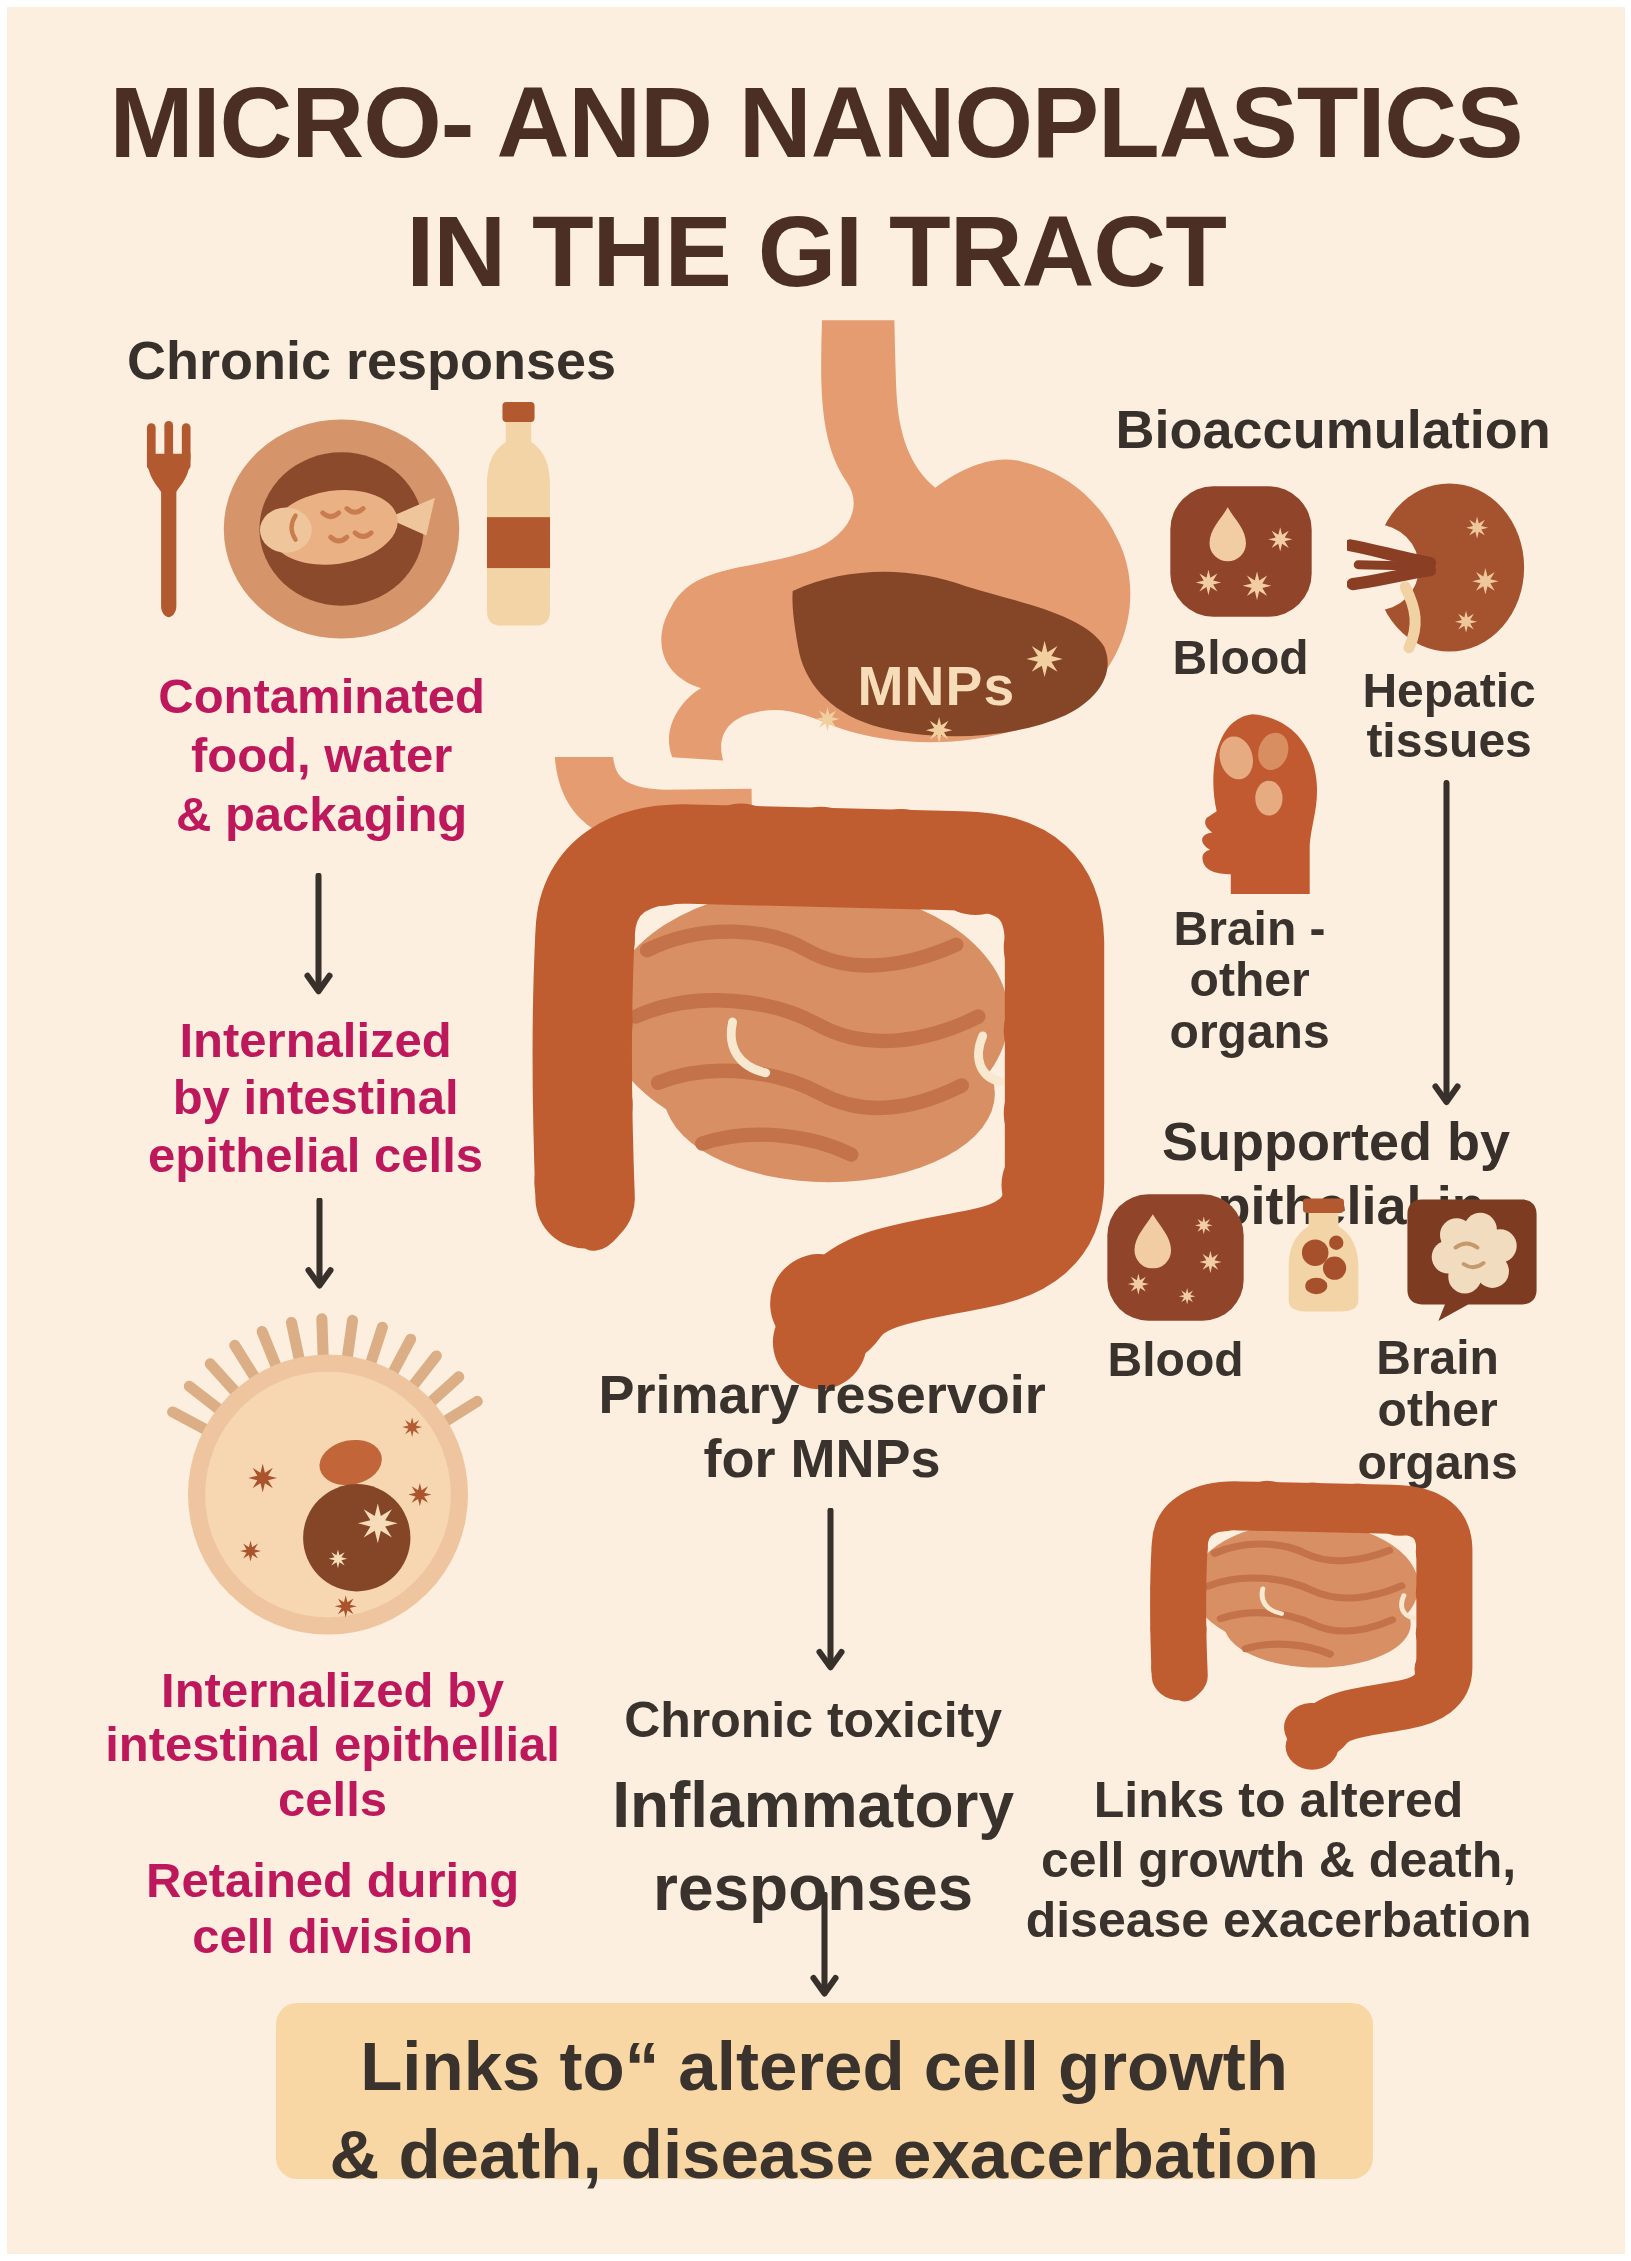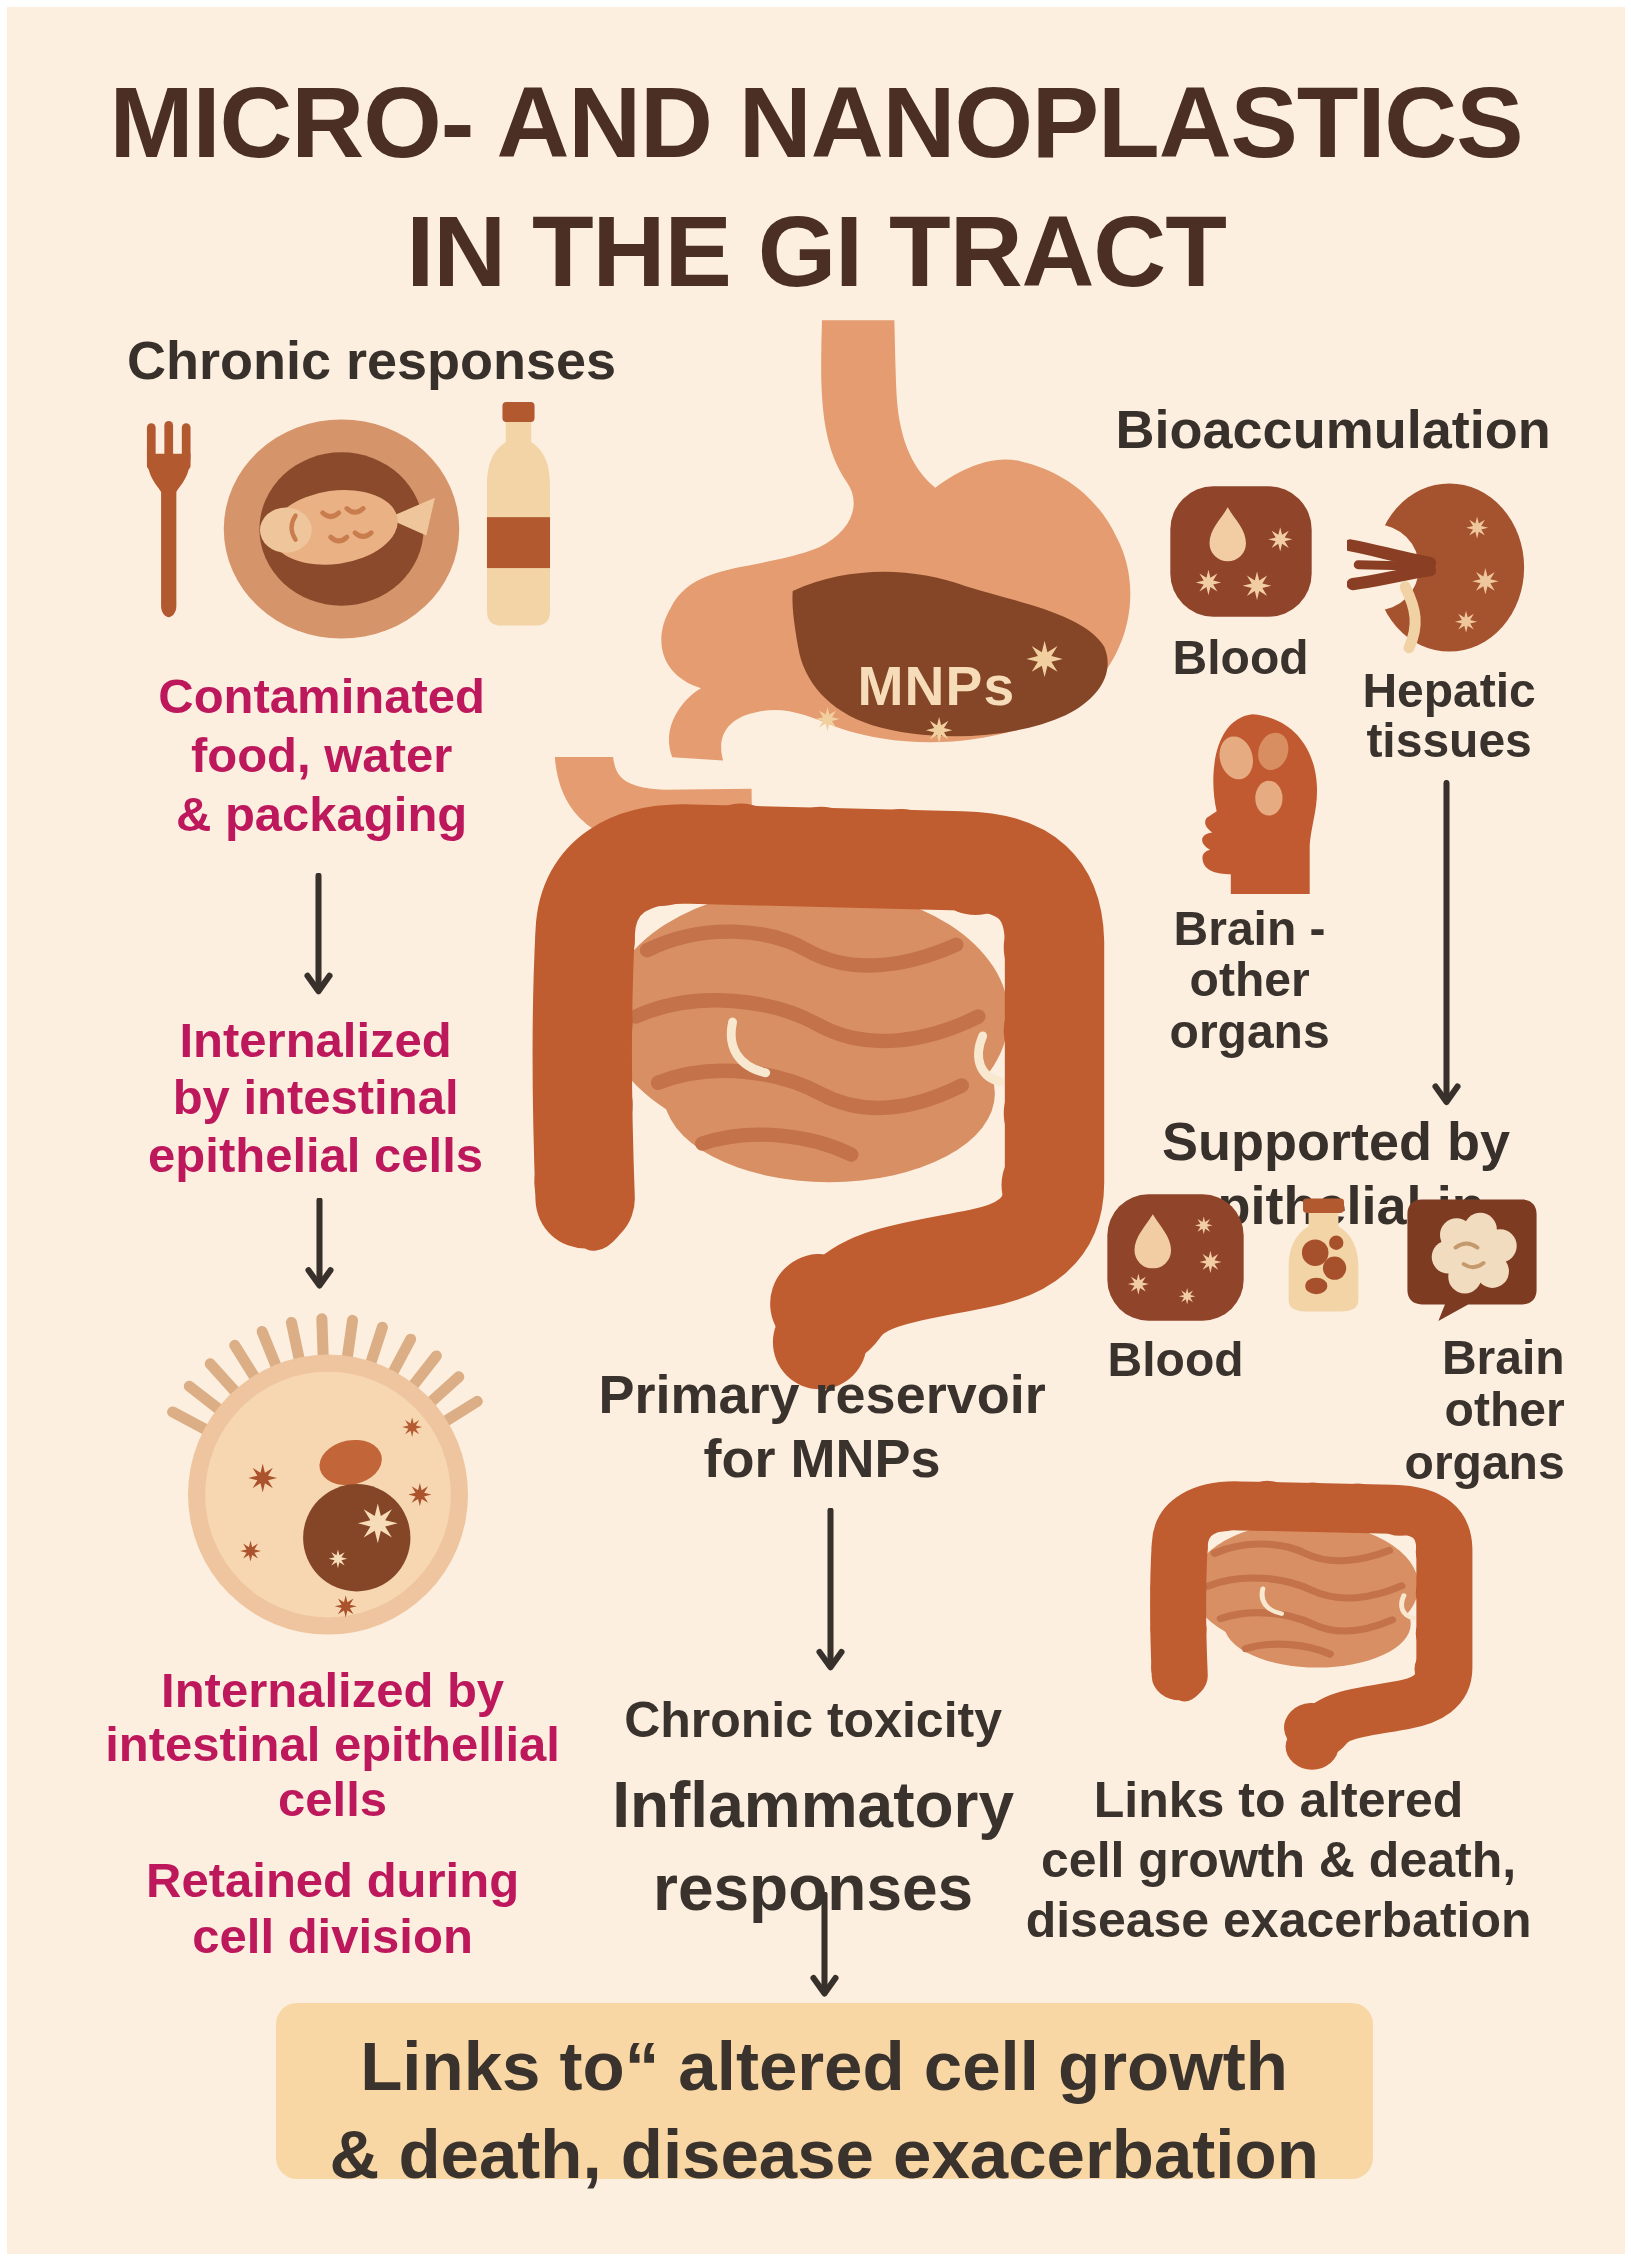--- a/index.html
+++ b/index.html
@@ -257,21 +257,21 @@
       <circle cx="162" cy="138" r="30"></circle>
           <circle cx="112" cy="148" r="30"></circle>
           <circle cx="82" cy="112" r="30"></circle>
       <circle cx="128" cy="105" r="48"></circle>
     </g>
     <path d="M95,95 q20,-15 40,0" stroke="#c49a6c" stroke-width="7" fill="none" stroke-linecap="round"></path>
     <path d="M110,125 q18,12 36,-2" stroke="#c49a6c" stroke-width="7" fill="none" stroke-linecap="round"></path>
   </svg>
 
   <div class="abs lbl ctr" style="left:1089px;top:1325px;width:160px;">Blood</div>
-  <div class="abs lbl pre ctr" style="left:1304px;top:1325px;width:254px;line-height:1.1;text-align:right;">Brain
+  <div class="abs lbl pre ctr" style="left:1304px;top:1325px;width:254px;line-height:1.1;">Brain
 other organs</div>
 
   <svg class="abs" style="left:1136px;top:1451px;" width="340" height="313" viewBox="0 0 1092 1150" preserveAspectRatio="none">
     <ellipse cx="520" cy="470" rx="365" ry="235" fill="#d88f63"></ellipse>
     <ellipse cx="560" cy="610" rx="300" ry="160" fill="#d88f63"></ellipse>
     <g stroke="#c3724a" stroke-width="26" fill="none" stroke-linecap="round">
       <path d="M230,350 C330,300 450,310 520,350 C600,395 700,380 790,340"></path>
       <path d="M210,470 C320,420 460,440 540,485 C630,535 740,515 830,470"></path>
       <path d="M250,590 C350,550 470,570 545,610 C630,655 720,635 800,595"></path>
       <path d="M330,700 C420,670 530,685 600,720"></path>

